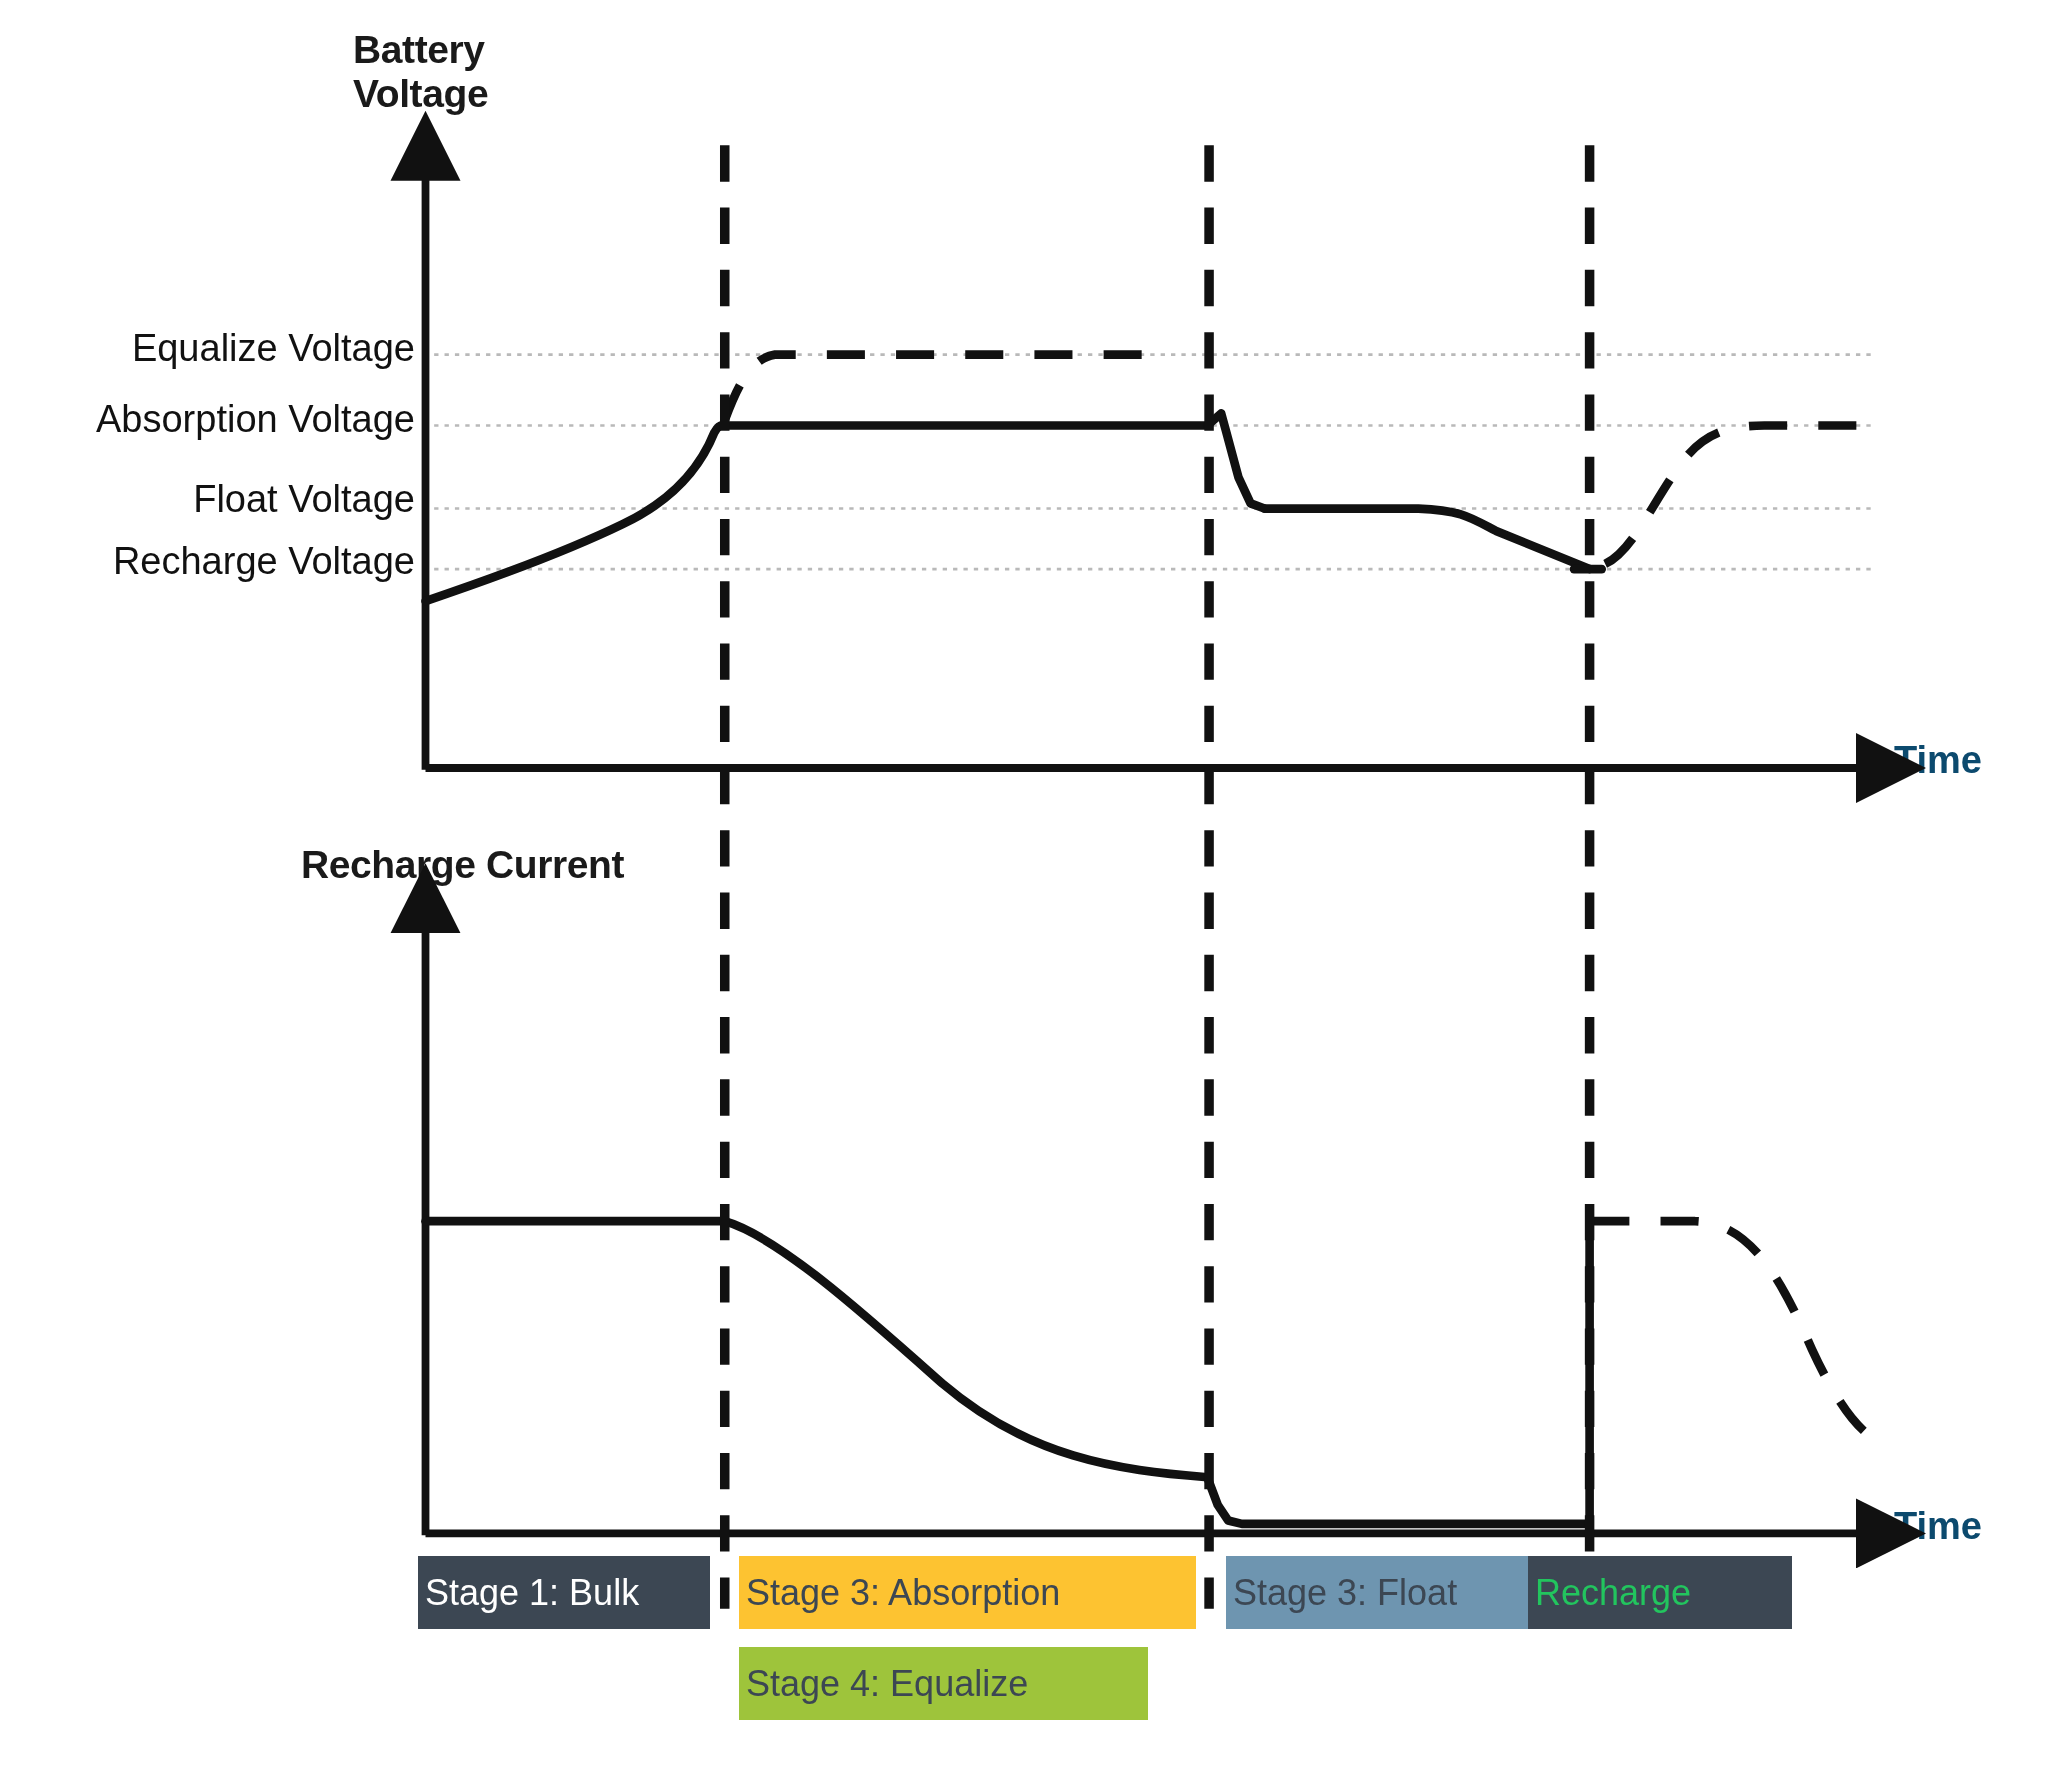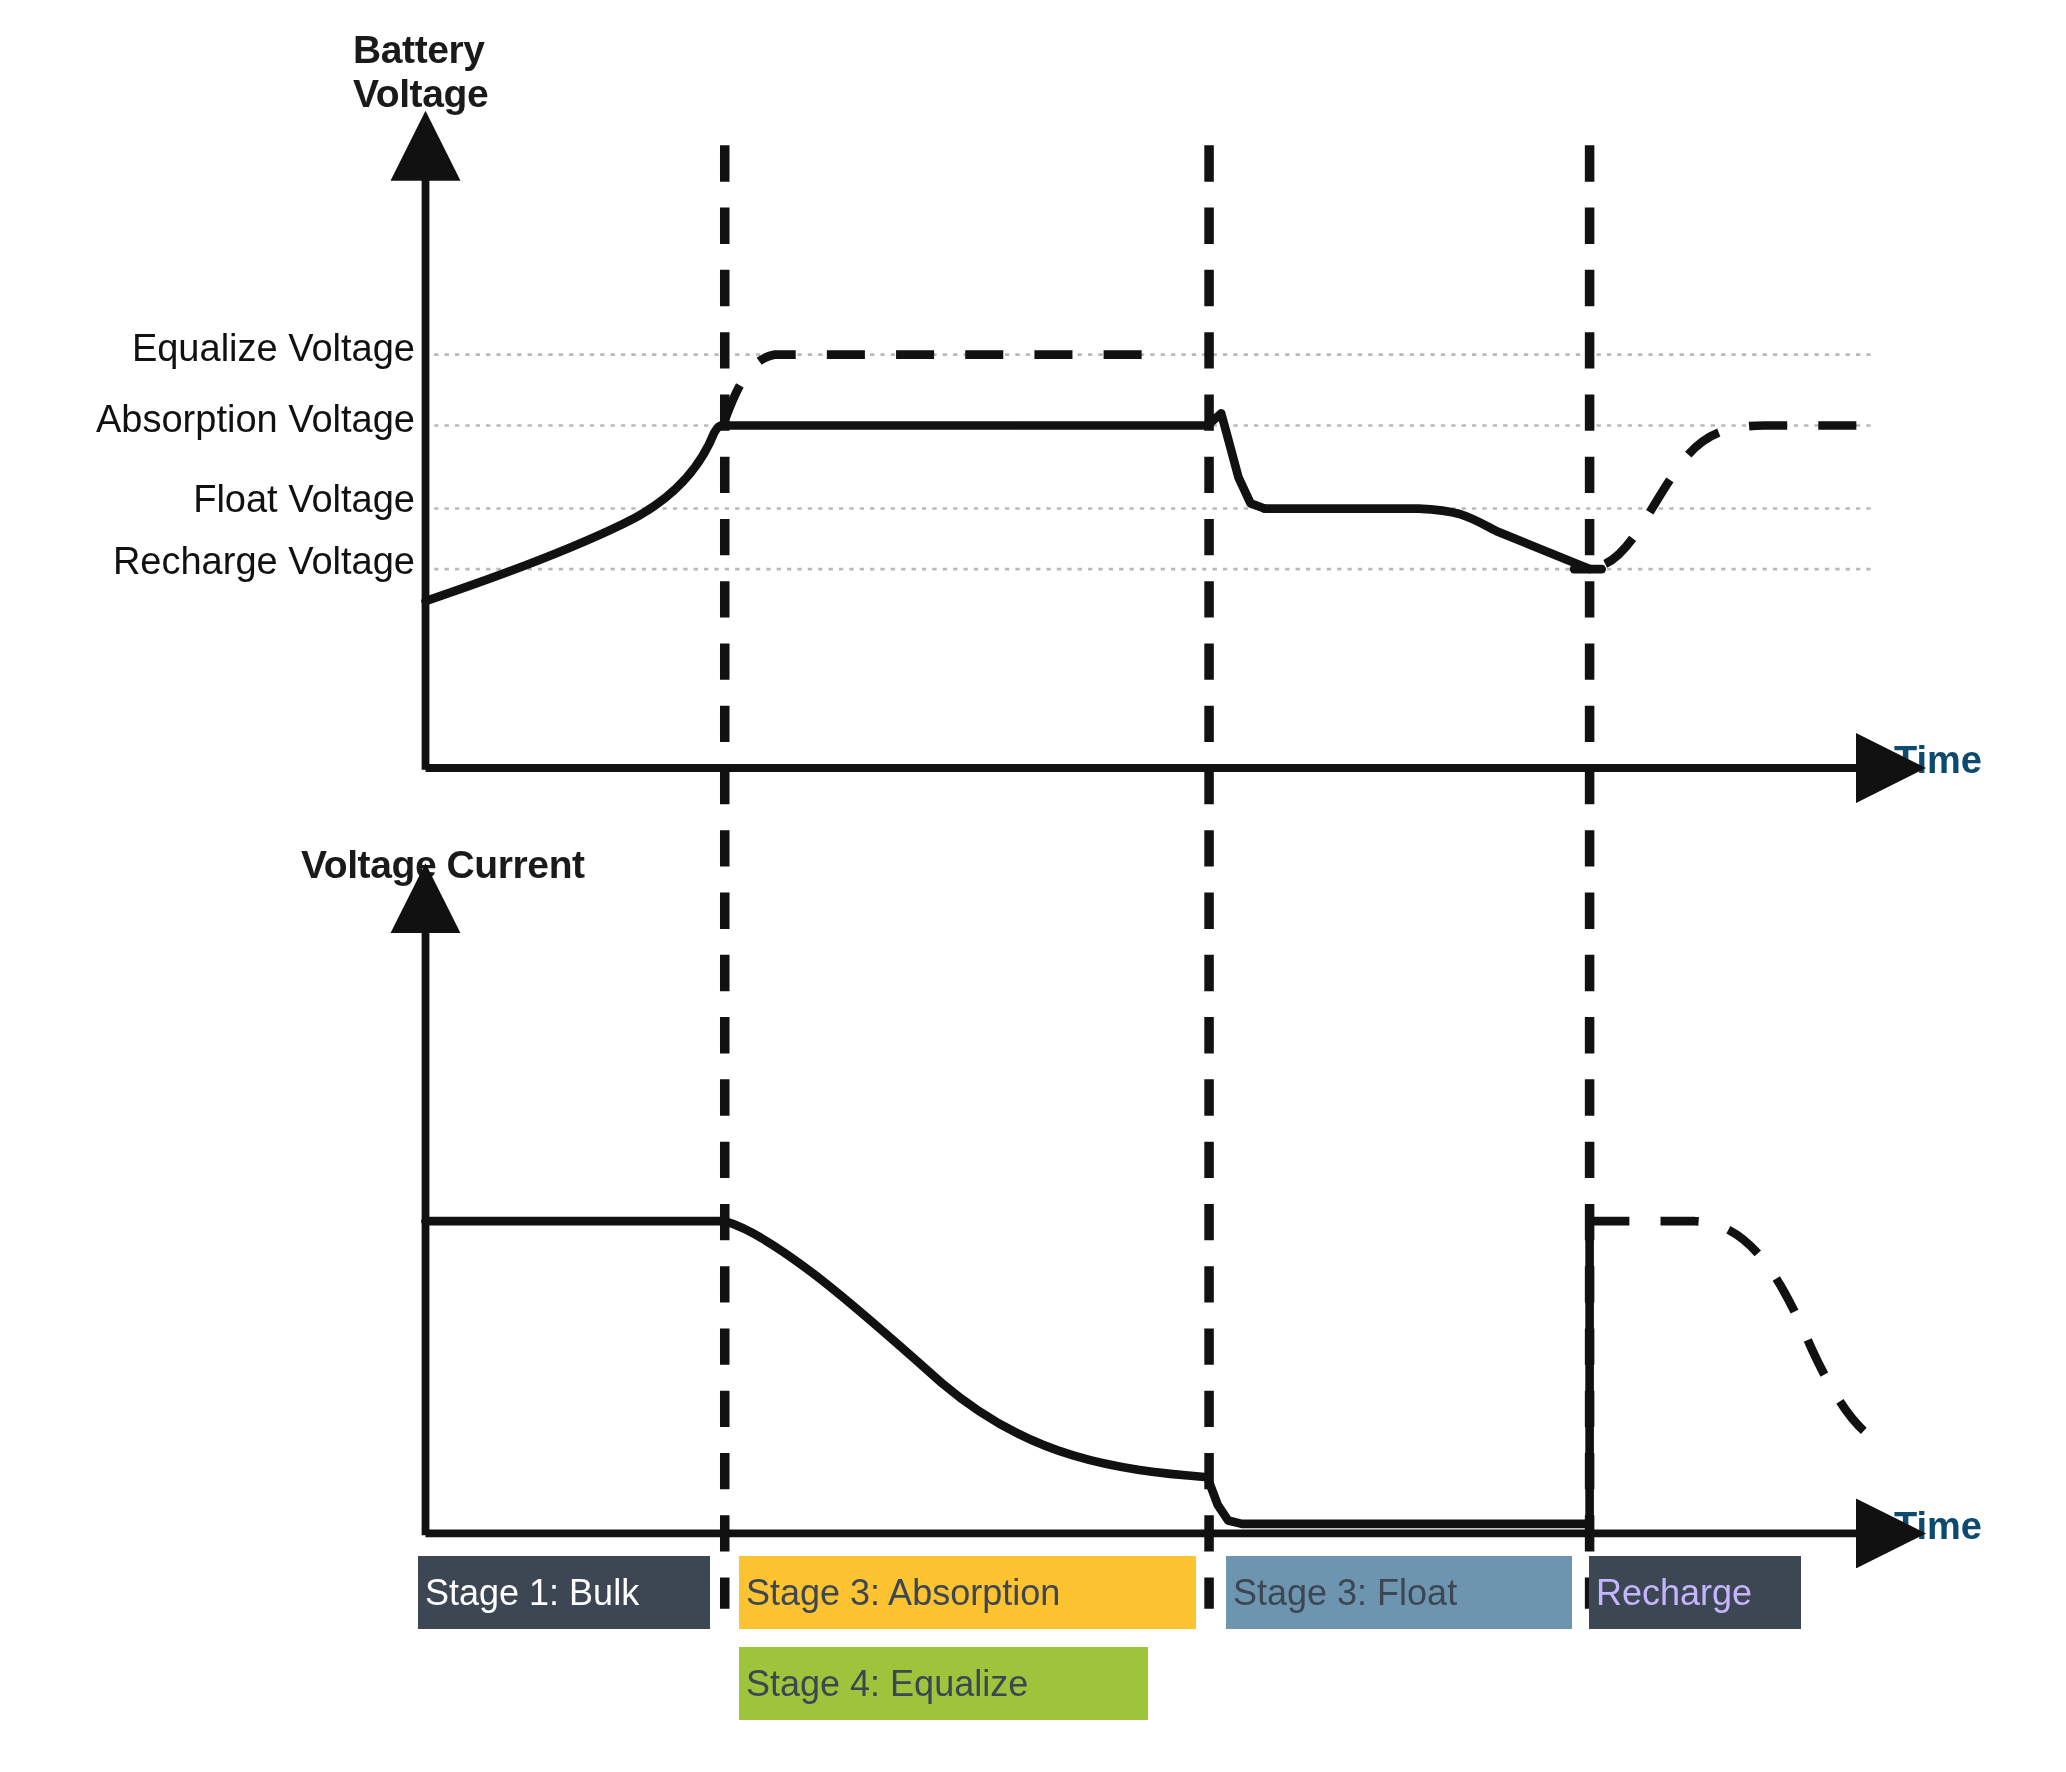--- a/index.html
+++ b/index.html
@@ -74,21 +74,21 @@
   svg { position: absolute; left: 0; top: 0; }
 </style>
 </head>
 <body>
 
 <div id="page">
 
   <div class="axis-title" id="voltage-title">Battery
 Voltage</div>
 
-  <div class="axis-title" id="current-title">Voltage Current</div>
+  <div class="axis-title" id="current-title">Recharge Current</div>
 
   <div class="v-label-wrap" style="top: 327px;">
     <div class="v-label" style="position:relative;">Equalize Voltage</div>
   </div>
   <div class="v-label-wrap" style="top: 398px;">
     <div class="v-label" style="position:relative;">Absorption Voltage</div>
   </div>
   <div class="v-label-wrap" style="top: 478px;">
     <div class="v-label" style="position:relative;">Float Voltage</div>
   </div>
@@ -158,21 +158,21 @@
   </div>
 
   <div class="stage-bar" style="left:739px; top:1556px; width:457px; height:73px; background:#FDC331; color:#3C4753;">
     <span>Stage 3: Absorption</span>
   </div>
 
   <div class="stage-bar" style="left:1226px; top:1556px; width:346px; height:73px; background:#6E95B0; color:#3C4753;">
     <span>Stage 3: Float</span>
   </div>
 
-  <div class="stage-bar" style="left:1589px; top:1556px; width:212px; height:73px; background:#3C4753; color:#c4b5fd;">
+  <div class="stage-bar" style="left:1528px; top:1556px; width:264px; height:73px; background:#3C4753; color:#22c55e;">
     <span>Recharge</span>
   </div>
 
   <div class="stage-bar" style="left:739px; top:1647px; width:409px; height:73px; background:#9EC43B; color:#3C4753;">
     <span>Stage 4: Equalize</span>
   </div>
 
 </div>
 
 

